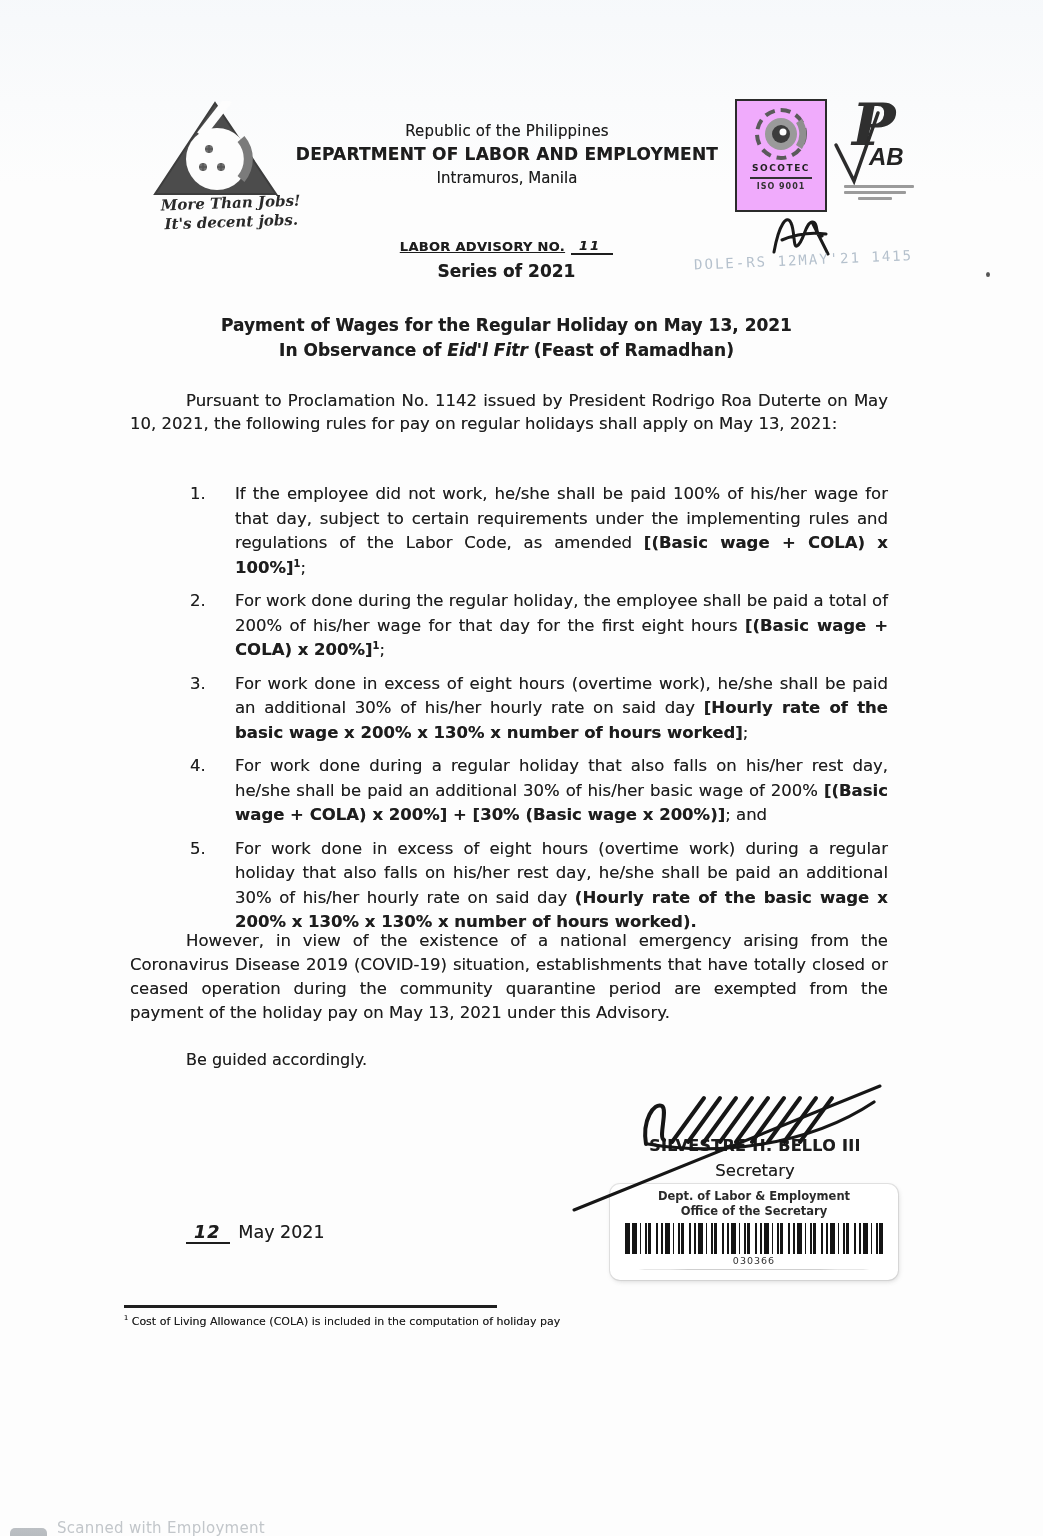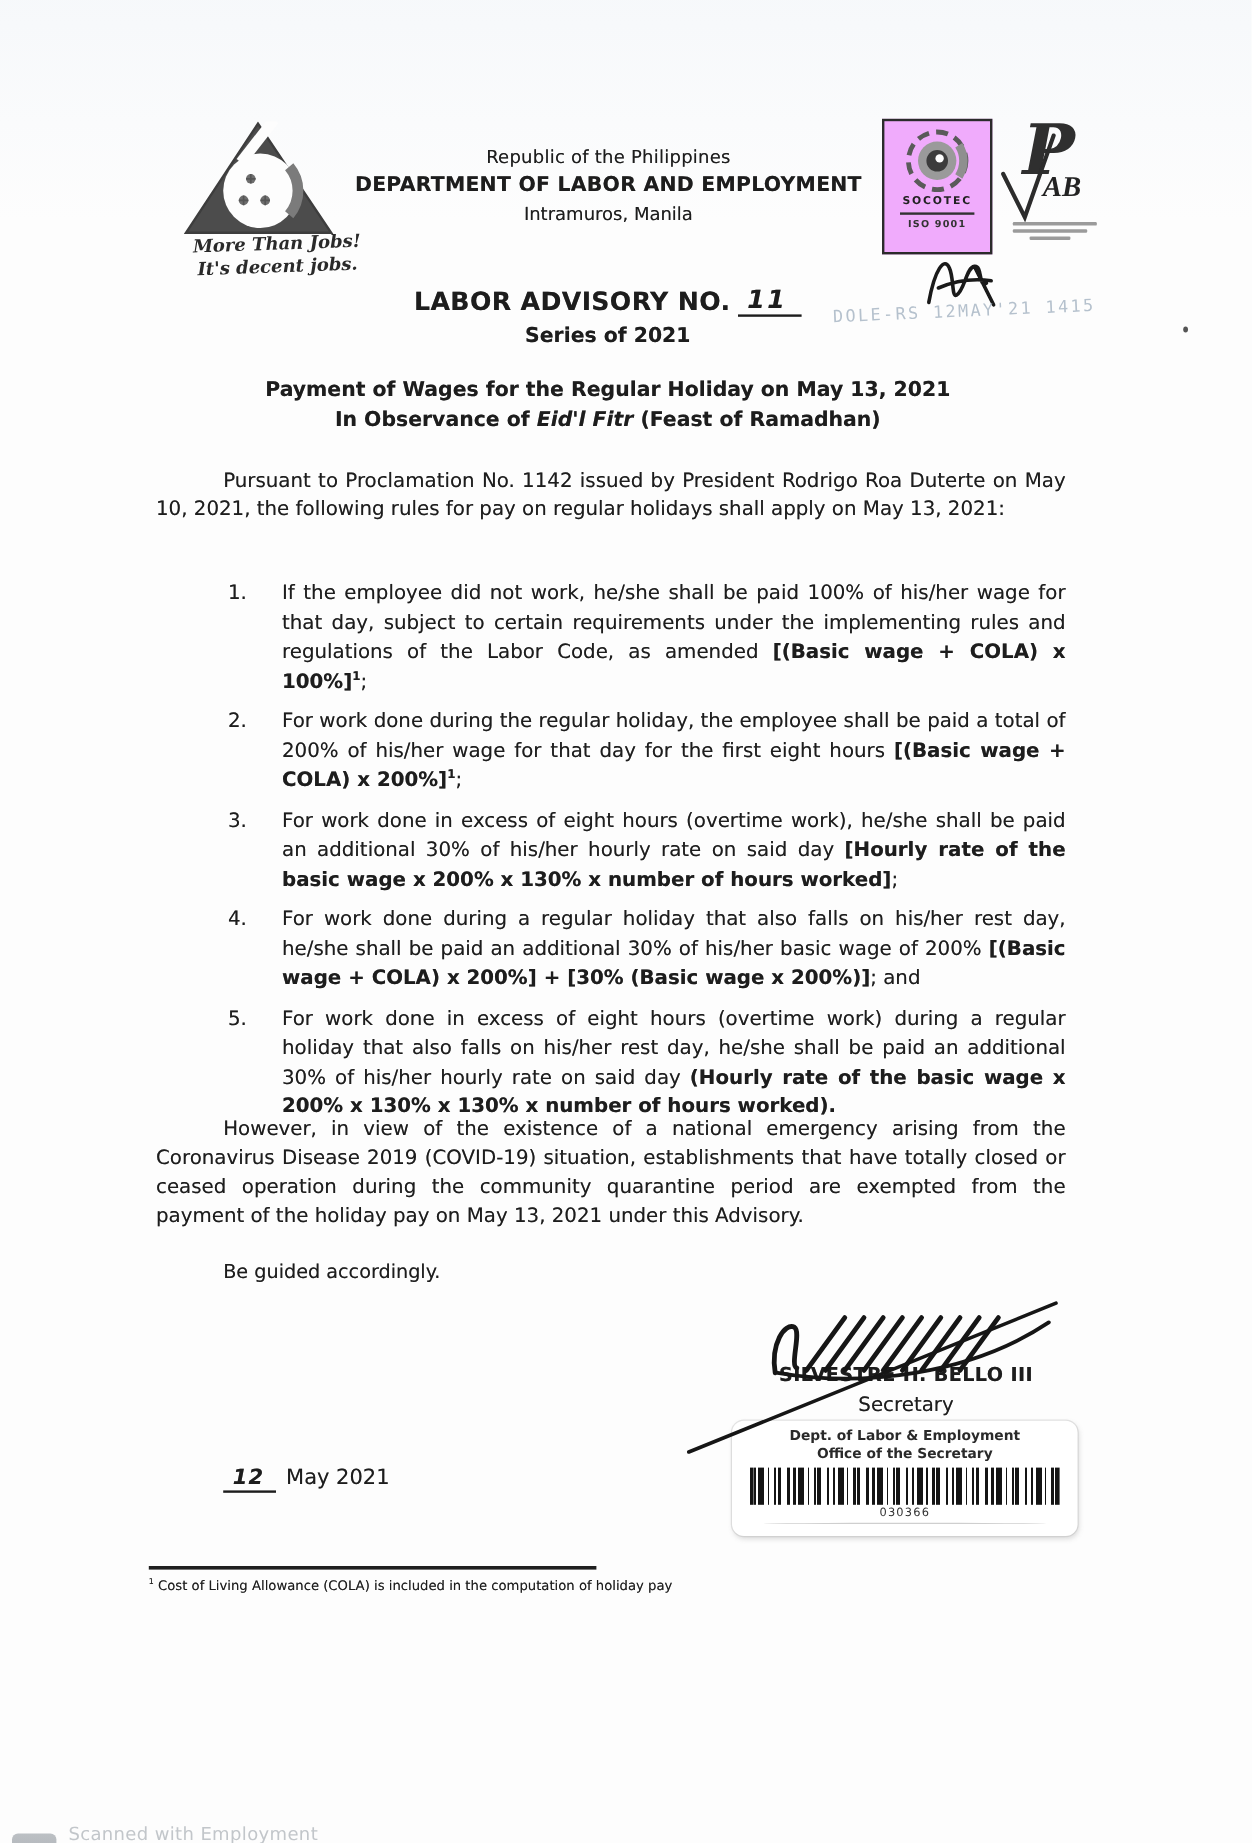--- a/index.html
+++ b/index.html
@@ -42,41 +42,41 @@
   .socotec-iso { font-size:8px; font-weight:bold; color:#333; letter-spacing:1px; }
 
   .pab { left:836px; top:99px; width:82px; height:118px; }
   .pab-p {
     position:absolute; left:16px; top:-8px;
     font-family:"DejaVu Serif","Liberation Serif",serif;
     font-style:italic; font-weight:bold; font-size:58px; color:#2f2f2f;
   }
   .pab-ab {
     position:absolute; left:33px; top:44px;
-    font-family:Liberation Serif, serif;
+    font-family:Liberation Sans, sans-serif;
     font-style:italic; font-weight:bold; font-size:24px; color:#232323;
   }
   .pab-check { position:absolute; left:-4px; top:8px; }
   .pab-smallprint { position:absolute; left:8px; top:86px; width:70px; }
   .pab-smallprint div { height:3px; background:#9b9b9b; margin-bottom:3px; border-radius:1px; }
   .pab-smallprint div:nth-child(2){ width:62px; }
   .pab-smallprint div:nth-child(3){ width:34px; margin-left:14px; }
 
   .initials-svg { left:768px; top:210px; }
   .stamp {
     left:694px; top:250px; width:300px;
     font-family:"DejaVu Sans Mono","Liberation Mono",monospace;
     font-size:14px; letter-spacing:2px; color:rgba(156,172,188,0.75);
     transform:rotate(-2.5deg); white-space:nowrap;
   }
   .stray-dot { left:986px; top:272px; width:4px; height:5px; background:#555; border-radius:50%; }
 
   
   .advisory { left:0; top:239px; width:1013px; text-align:center; }
-  .advisory-line { font-size:21px; font-weight:bold; letter-spacing:0.3px; }
+  .advisory-line { font-size:13px; font-weight:bold; letter-spacing:0.3px;text-decoration:underline; }
   .advisory-no {
     display:inline-block; font-style:italic; font-weight:600;
     border-bottom:2.5px solid #1d1d1d; padding:0 12px 0 8px; margin-left:6px;
     letter-spacing:2px; transform:translateY(-1px);
   }
   .advisory-series { font-size:17px; font-weight:bold; margin-top:5px; }
 
   .title-block { left:0; top:313px; width:1013px; text-align:center; font-size:17px; font-weight:bold; line-height:25px; }
 
   

